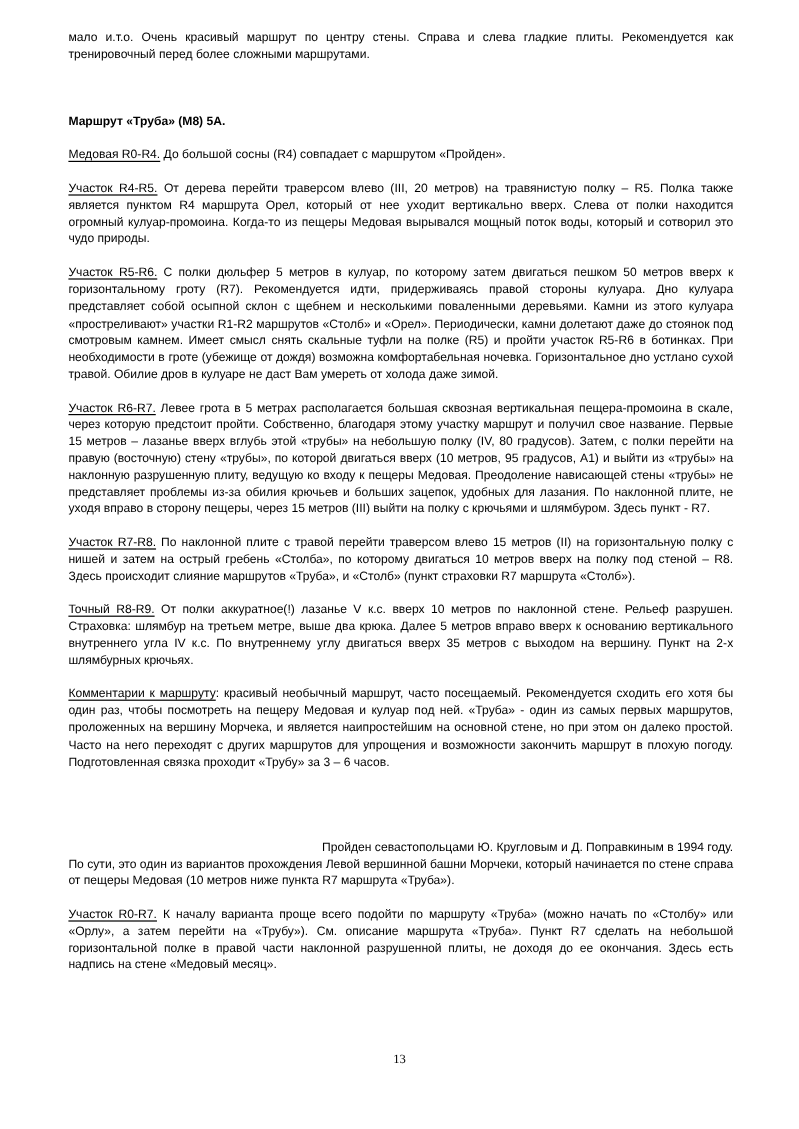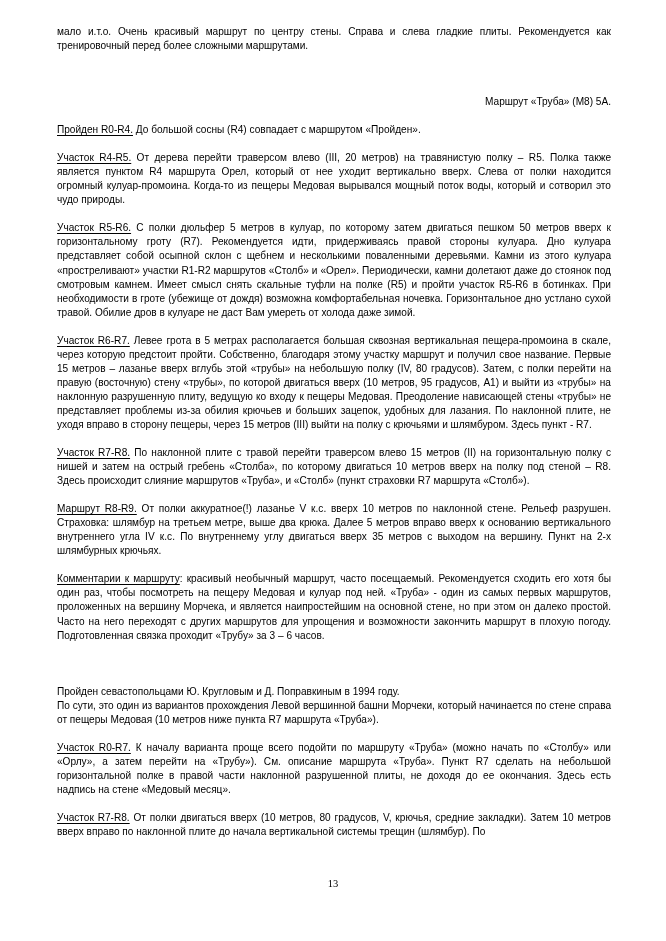--- a/index.html
+++ b/index.html
@@ -37,29 +37,30 @@
     text-align: justify;
     text-justify: inter-word;
     hyphens: none;
   }
   .gap-sm { height: 14px; }
   .gap-lg { height: 42px; }
   h2.route-heading {
     margin: 0;
     font-size: 10.1px;
     line-height: 14.05px;
-    font-weight: normal;
-    text-align: right;
+    font-weight: bold;
+    text-align: left;
   }
   .lbl {
     text-decoration: underline;
     text-underline-offset: 1.5px;
   }
   .plain-left {
-    text-align: left;
+    text-align: right;
+    margin-top: 15px;
   }
   .page-number {
     position: absolute;
     left: 0;
     top: 878px;
     width: 666px;
     text-align: center;
     font-family: Liberation Serif, serif;
     font-size: 10.5px;
     color: #000000;
@@ -73,56 +74,55 @@
 
     <p>мало и.т.о. Очень красивый маршрут по центру стены. Справа и слева гладкие плиты. Рекомендуется как тренировочный перед более сложными маршрутами.</p>
 
     <div class="gap-lg"></div>
 
     <h2 class="route-heading">Маршрут «Труба» (М8) 5А.</h2>
 
 
     <div class="gap-sm"></div>
 
-    <p><span class="lbl">Пройден R0-R4.</span><span> До большой сосны (R4) совпадает с маршрутом «Пройден».</span></p>
+    <p><span class="lbl">Медовая R0-R4.</span><span> До большой сосны (R4) совпадает с маршрутом «Пройден».</span></p>
 
     <div class="gap-sm"></div>
 
     <p><span class="lbl">Участок R4-R5.</span><span> От дерева перейти траверсом влево (III, 20 метров) на травянистую полку – R5. Полка также является пунктом R4 маршрута Орел, который от нее уходит вертикально вверх. Слева от полки находится огромный кулуар-промоина. Когда-то из пещеры Медовая вырывался мощный поток воды, который и сотворил это чудо природы.</span></p>
 
     <div class="gap-sm"></div>
 
     <p><span class="lbl">Участок R5-R6.</span><span> С полки дюльфер 5 метров в кулуар, по которому затем двигаться пешком 50 метров вверх к горизонтальному гроту (R7). Рекомендуется идти, придерживаясь правой стороны кулуара. Дно кулуара представляет собой осыпной склон с щебнем и несколькими поваленными деревьями. Камни из этого кулуара «простреливают» участки R1-R2 маршрутов «Столб» и «Орел».  Периодически, камни долетают даже до стоянок под смотровым камнем. Имеет смысл снять скальные туфли на полке (R5) и пройти участок R5-R6 в ботинках. При необходимости в гроте (убежище от дождя) возможна комфортабельная ночевка. Горизонтальное дно устлано сухой травой. Обилие дров в кулуаре не даст Вам умереть от холода даже зимой.</span></p>
 
     <div class="gap-sm"></div>
 
     <p><span class="lbl">Участок R6-R7.</span><span>  Левее грота в 5 метрах располагается большая сквозная вертикальная пещера-промоина в скале, через которую предстоит пройти. Собственно, благодаря этому участку маршрут и получил свое название. Первые 15 метров – лазанье вверх вглубь этой «трубы» на небольшую полку (IV, 80 градусов). Затем, с полки перейти на правую (восточную) стену «трубы», по которой двигаться вверх (10 метров, 95 градусов, А1) и выйти из «трубы» на наклонную разрушенную плиту, ведущую ко входу к пещеры Медовая. Преодоление нависающей стены «трубы» не представляет проблемы из-за обилия крючьев и больших зацепок, удобных для лазания. По наклонной плите, не уходя вправо в сторону пещеры, через 15 метров (III) выйти на полку с крючьями и шлямбуром. Здесь пункт - R7.</span></p>
 
     <div class="gap-sm"></div>
 
     <p><span class="lbl">Участок R7-R8.</span><span>  По наклонной плите с травой перейти траверсом влево 15 метров (II) на горизонтальную полку с нишей и затем на острый гребень «Столба», по которому двигаться 10 метров вверх на полку под стеной – R8. Здесь происходит слияние маршрутов «Труба», и «Столб» (пункт страховки R7 маршрута «Столб»).</span></p>
 
     <div class="gap-sm"></div>
 
-    <p><span class="lbl">Маршрут R8-R9.</span><span> От полки аккуратное(!) лазанье V к.с. вверх 10 метров по наклонной стене.  Рельеф разрушен. Страховка: шлямбур на третьем метре, выше два крюка. Далее 5 метров вправо вверх к основанию вертикального внутреннего угла IV к.с. По внутреннему углу двигаться вверх 35 метров с выходом на вершину. Пункт на 2-х шлямбурных крючьях.</span></p>
+    <p><span class="lbl">Точный R8-R9.</span><span> От полки аккуратное(!) лазанье V к.с. вверх 10 метров по наклонной стене.  Рельеф разрушен. Страховка: шлямбур на третьем метре, выше два крюка. Далее 5 метров вправо вверх к основанию вертикального внутреннего угла IV к.с. По внутреннему углу двигаться вверх 35 метров с выходом на вершину. Пункт на 2-х шлямбурных крючьях.</span></p>
 
     <div class="gap-sm"></div>
 
     <p><span class="lbl">Комментарии к маршруту</span><span>: красивый необычный маршрут, часто посещаемый. Рекомендуется сходить его хотя бы один раз, чтобы посмотреть на пещеру Медовая и кулуар под ней. «Труба» - один из самых первых маршрутов, проложенных на вершину Морчека, и является наипростейшим на основной стене, но при этом он далеко простой. Часто на него переходят с других маршрутов для упрощения и возможности закончить маршрут в плохую погоду. Подготовленная связка проходит «Трубу» за 3 – 6 часов.</span></p>
 
     <div class="gap-lg"></div>
 
 
     <p class="plain-left">Пройден севастопольцами Ю. Кругловым и Д. Поправкиным в 1994 году.</p>
     <p>По сути, это один из вариантов прохождения Левой вершинной башни Морчеки, который начинается по стене справа от пещеры Медовая (10 метров ниже пункта R7 маршрута «Труба»).</p>
 
     <div class="gap-sm"></div>
 
     <p><span class="lbl">Участок R0-R7.</span><span> К началу варианта проще всего подойти по маршруту «Труба» (можно начать по «Столбу» или «Орлу», а затем перейти на «Трубу»). См. описание маршрута «Труба». Пункт R7 сделать на небольшой горизонтальной полке в правой части наклонной разрушенной плиты, не доходя до ее окончания. Здесь есть надпись на стене «Медовый месяц».</span></p>
 
     <div class="gap-sm"></div>
 
-    <p><span class="lbl">Участок R7-R8.</span><span> От полки двигаться вверх (10 метров, 80 градусов, V, крючья, средние закладки). Затем 10 метров вверх вправо по наклонной плите до начала вертикальной системы трещин (шлямбур).  По</span></p>
 
   </div>
 
   <div class="page-number">13</div>
 </div>
 
 </body></html>

